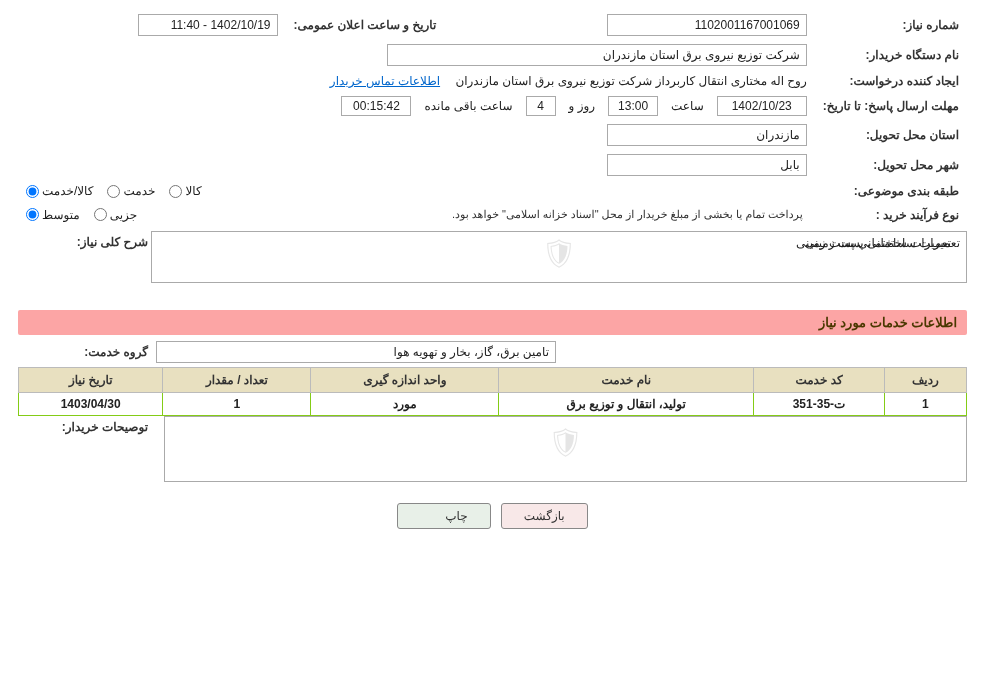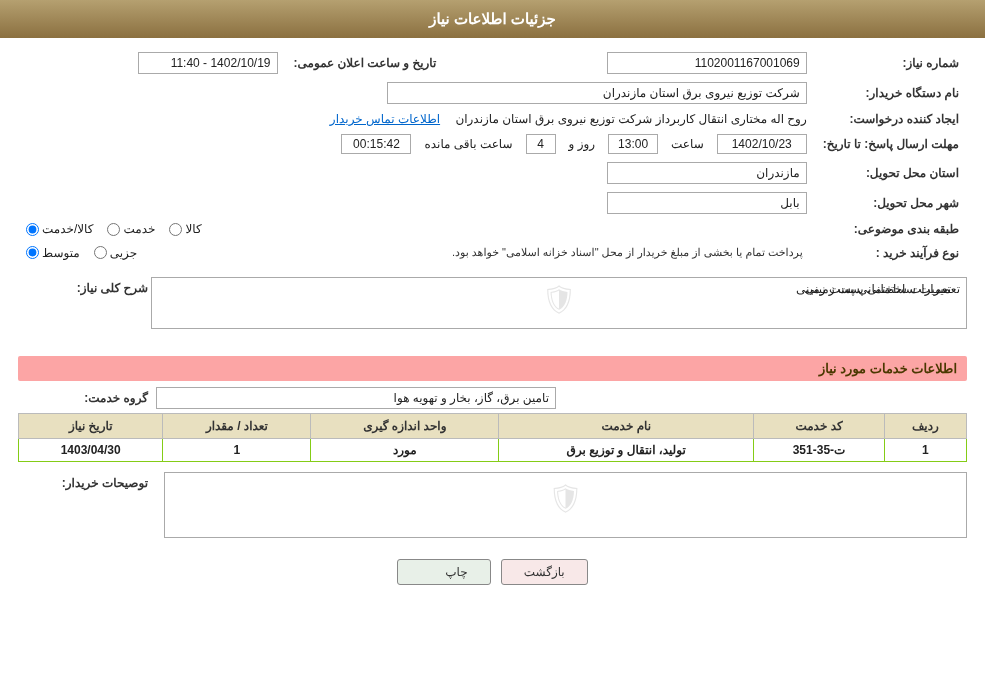--- a/index.html
+++ b/index.html
@@ -150,23 +150,20 @@
       align-items: center;
       gap: 8px;
       margin: 6px 0 2px 0;
       flex-direction: row-reverse;
     }
   </style>
 </head>
 <body>
 
 <div class="page-wrapper">
-  <div class="header-bar">
-    <span>جزئیات اطلاعات نیاز</span>
-  </div>
   <div class="content">
 
     <table class="info-table">
       <tbody>
           <tr>
         <td class="label-cell">شماره نیاز:</td>
         <td class="value-cell">
           <input class="input-box input-medium" type="text" readonly="" value="1102001167001069" style="">
         </td>
         <td class="label-cell" style="text-align:left;">تاریخ و ساعت اعلان عمومی:</td>
@@ -246,21 +243,21 @@
                 <span>جزیی</span>
               </div>
             </div>
             <span class="notice-text" style="flex:1;text-align:right;">پرداخت تمام یا بخشی از مبلغ خریدار از محل "اسناد خزانه اسلامی" خواهد بود.</span>
           </div>
         </td>
       </tr>
     </tbody>
       </table>
 
-    <div style="display:flex;align-items:flex-start;gap:3px;margin-top:12px;flex-direction:row-reverse;">
+    <div style="display:flex;align-items:flex-start;gap:3px;margin-top:4px;flex-direction:row-reverse;">
       <span class="label-cell" style="font-weight:bold;white-space:nowrap;padding-top:4px;">شرح کلی نیاز:</span>
       <div style="flex:1;position:relative;">
         <textarea class="textarea-box" rows="3" style="width: 100%;">تعمیرات ساختمانی پست زمینی</textarea>
         <div style="position:absolute;top:6px;left:50%;transform:translateX(-50%);pointer-events:none;color:#aaa;font-size:28px;opacity:0.3;">🛡</div>
       </div>
     </div>
     <div style="text-align:right;padding:2px 8px 0 0;">
       <span style="font-size:12px;color:#222;position:relative;top:-52px;right:8px;pointer-events:none;">تعمیرات ساختمانی پست زمینی</span>
     </div>
 
@@ -287,21 +284,21 @@
             <td>1</td>
             <td>ت-35-351</td>
             <td>تولید، انتقال و توزیع برق</td>
             <td>مورد</td>
             <td>1</td>
             <td>1403/04/30</td>
           </tr>
         </tbody>
     </table>
 
-    <div style="display:flex;align-items:flex-start;gap:16px;margin-top:10px;flex-direction:row-reverse;">
+    <div style="display:flex;align-items:flex-start;gap:16px;flex-direction:row-reverse;">
       <span class="label-cell" style="font-weight:bold;white-space:nowrap;padding-top:4px;">توصیحات خریدار:</span>
       <div style="flex:1;position:relative;">
         <textarea class="textarea-box" rows="4" style="width: 100%;"></textarea>
         <div style="position:absolute;top:10px;left:50%;transform:translateX(-50%);pointer-events:none;color:#aaa;font-size:28px;opacity:0.3;">🛡</div>
       </div>
     </div>
 
     <div class="buttons-row">
       <button class="btn btn-back">بازگشت</button>
       <button class="btn btn-print">چاپ</button>

